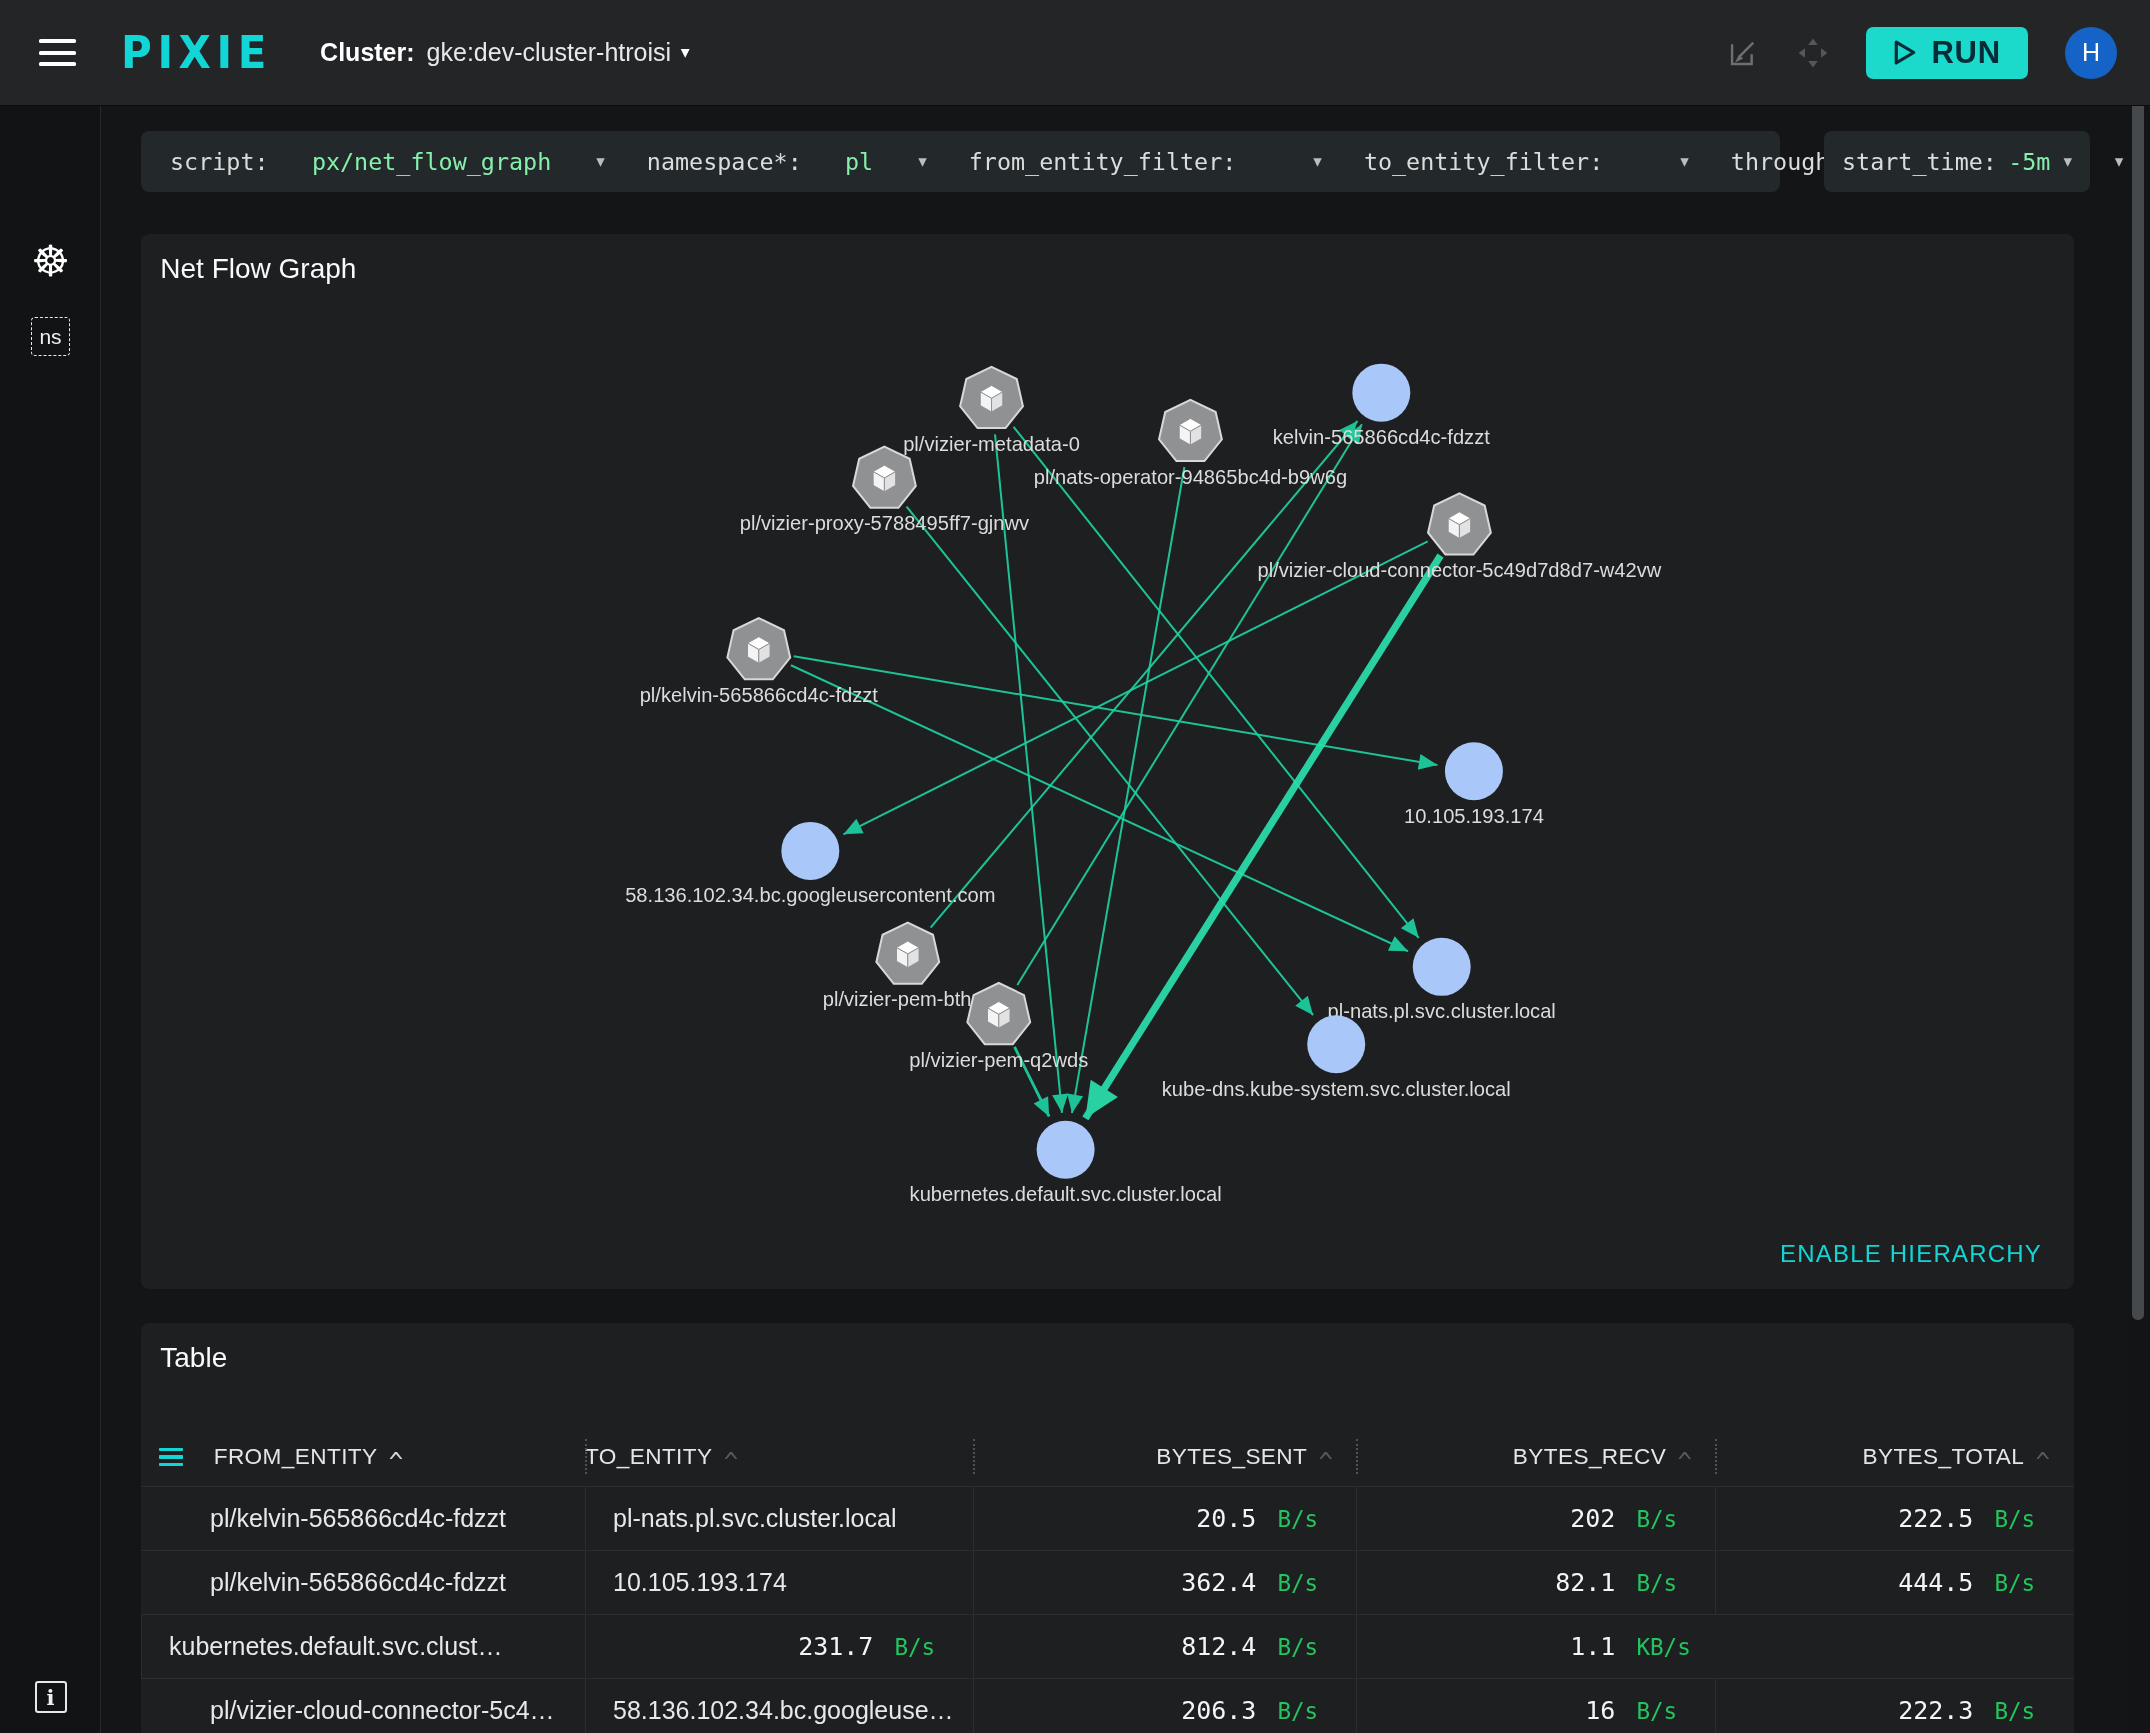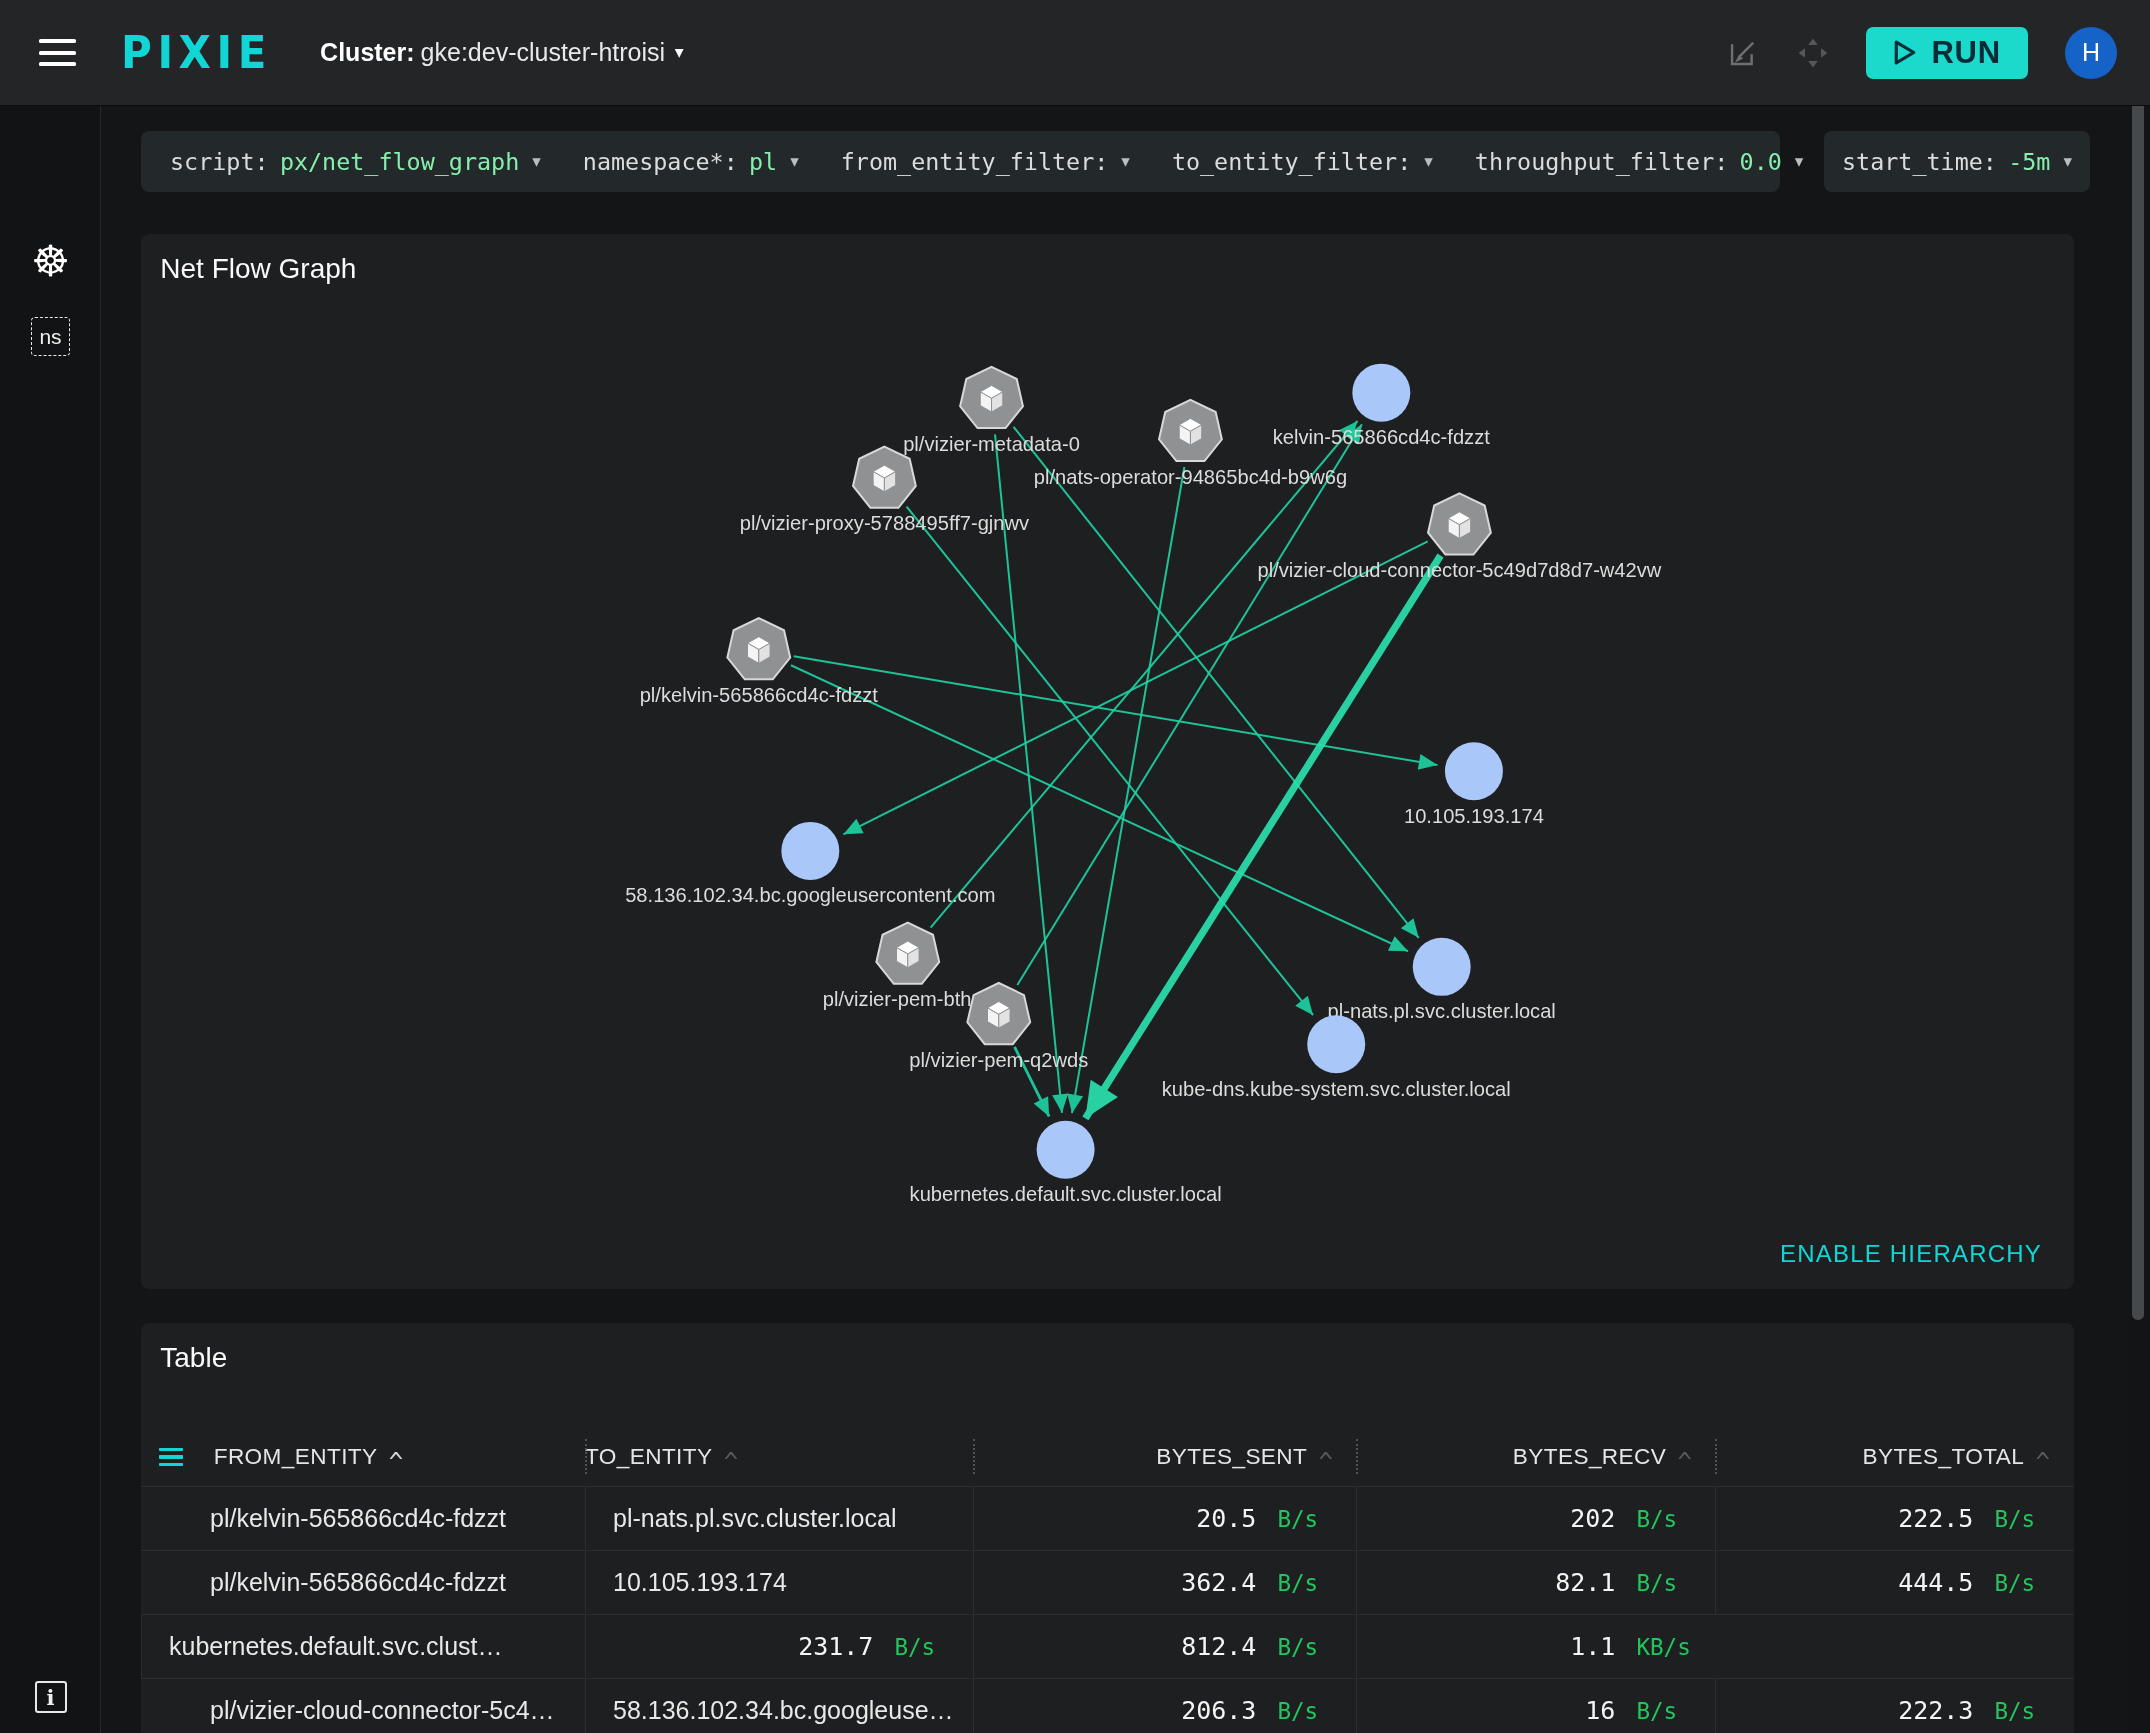--- a/index.html
+++ b/index.html
@@ -9,21 +9,21 @@
   
   .topbar { position:absolute; left:0; top:0; width:2151px; height:106px;
             background:#232527; display:flex; align-items:center; z-index:5;
             border-bottom:1.6px solid #0c0c0d; }
   .hamburger { margin-left:39px; width:37px; cursor:pointer; }
   .hamburger span { display:block; width:37px; height:4px; background:#fff; border-radius:1.6px; margin:7.2px 0; }
   .logo { margin-left:45px; font-size:42px; font-weight:800; letter-spacing:5.6px;
           color:#12D6D6; font-family:"DejaVu Sans", sans-serif; transform:scaleY(1.05); }
   .cluster { margin-left:48px; display:flex; align-items:center; font-size:25px; color:#fff; cursor:pointer;}
   .cluster .lbl { font-weight:700; }
-  .cluster .val { font-weight:400; color:#e9e9e9; margin-left:6px; }
+  .cluster .val { font-weight:400; color:#e9e9e9; margin-left:12px; }
   .cluster .caret { font-size:17.7px; margin-left:9.7px; color:#fff; }
   .topbar-right { position:absolute; right:34px; display:flex; align-items:center; gap:37px; }
   .icon-btn { width:32px; height:32px; display:flex; align-items:center; justify-content:center; cursor:pointer; }
   .run-btn { display:flex; align-items:center; gap:14.5px; background:#1BD9CB; color:#062c38;
              border:none; border-radius:7.2px; height:52px; padding:0 27px; font-size:31px;
              font-weight:700; letter-spacing:0.8px; cursor:pointer; font-family:"Liberation Sans",sans-serif;}
   .avatar { width:52px; height:52px; border-radius:50%; background:#1663c7; color:#fff;
             display:flex; align-items:center; justify-content:center; font-size:25px; font-weight:500; cursor:pointer;}
 
   
@@ -37,21 +37,21 @@
                 font-size:21px; font-weight:400; }
   .infoicon { top:1575px; }
   .infoicon .box { width:32px; height:32px; border:2.4px solid #e8e8e8; border-radius:3.2px;
                    display:flex; align-items:center; justify-content:center; color:#f0f0f0;
                    font-size:21px; font-weight:700; font-family:"DejaVu Serif",serif; }
 
   
   .toolbar { position:absolute; left:141px; top:131px; width:1949px; height:61px; display:flex; }
   .filter-card { background:#23282a; border-radius:8px; height:61px; display:flex; align-items:center;
                  padding:0 8px; width:1639px; }
-  .fseg { display:flex; align-items:center; padding:0 21px; height:61px; cursor:pointer; white-space:nowrap; }
+  .fseg { display:flex; align-items:center; padding:0 21px; height:61px; cursor:pointer; white-space:nowrap;gap:32px; }
   .flabel { font-family:"DejaVu Sans Mono",monospace; font-size:23.4px; color:#d9dddd; }
   .fvalue { font-family:"DejaVu Sans Mono",monospace; font-size:23.4px; color:#86efac; margin-left:11.3px; }
   .fvalue:empty { margin-left:0; }
   .fcaret { font-size:17px; color:#b9bebf; margin-left:13px; }
   .vdiv { width:1.6px; height:61px; background:#3b4143; }
   .start-card { background:#23282a; border-radius:8px; height:61px; margin-left:44px; flex:1;
                 display:flex; align-items:center; justify-content:center; cursor:pointer; }
 
   
   .panel { position:absolute; left:141px; width:1933px; background:#1d1f20; border-radius:8px; }

